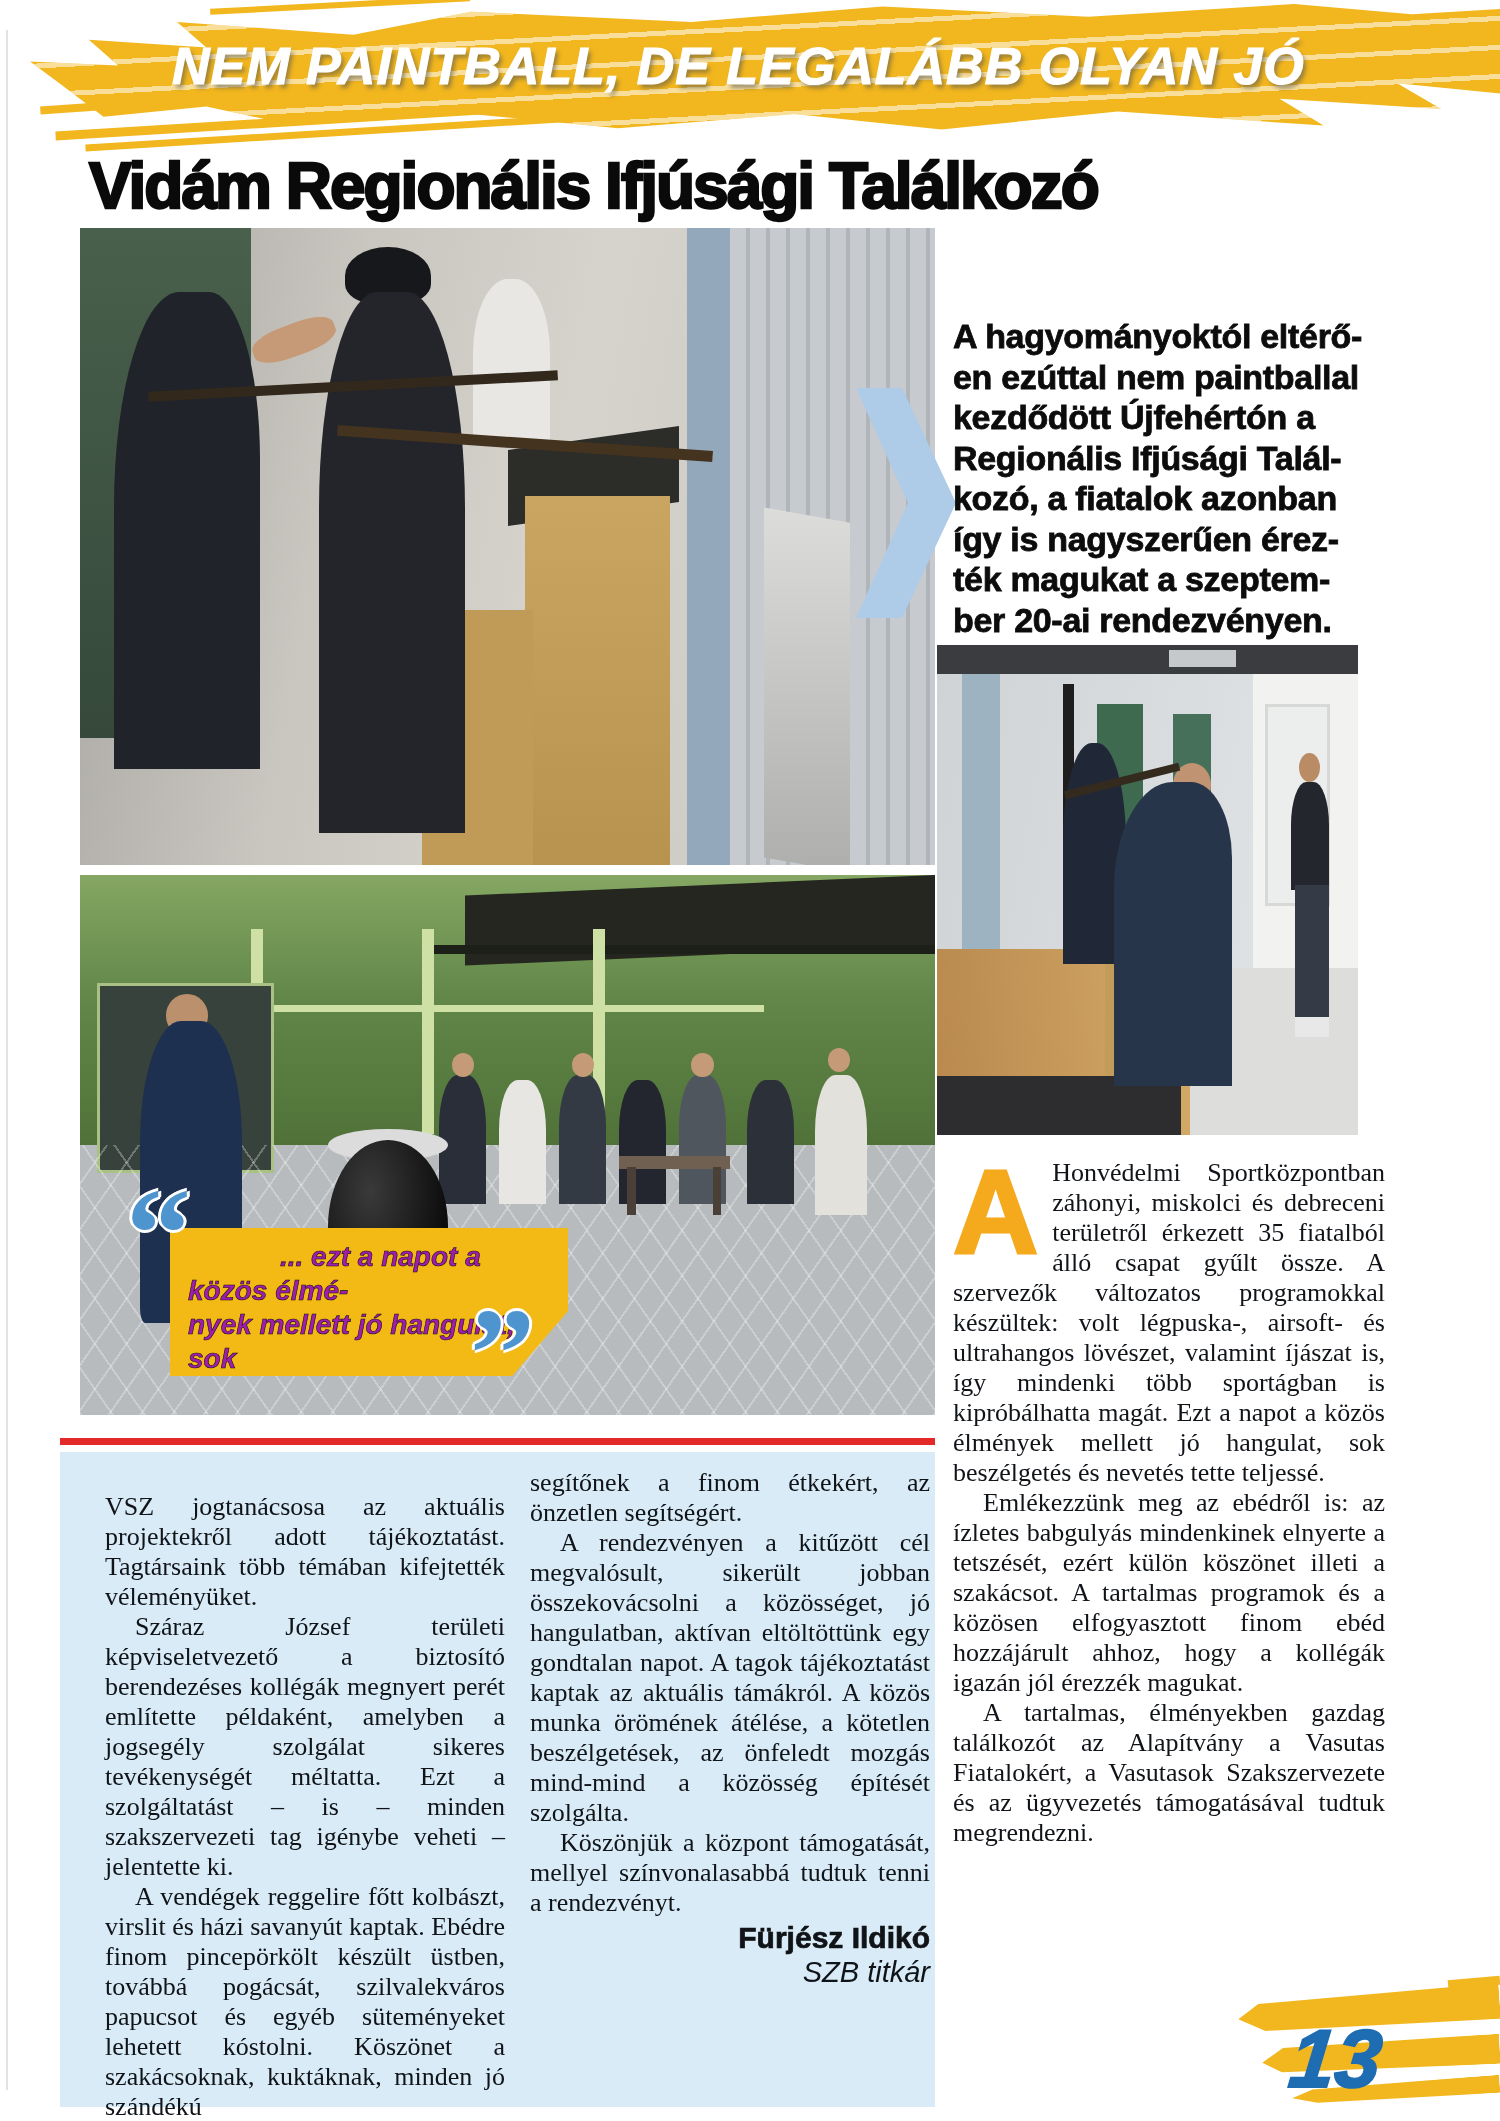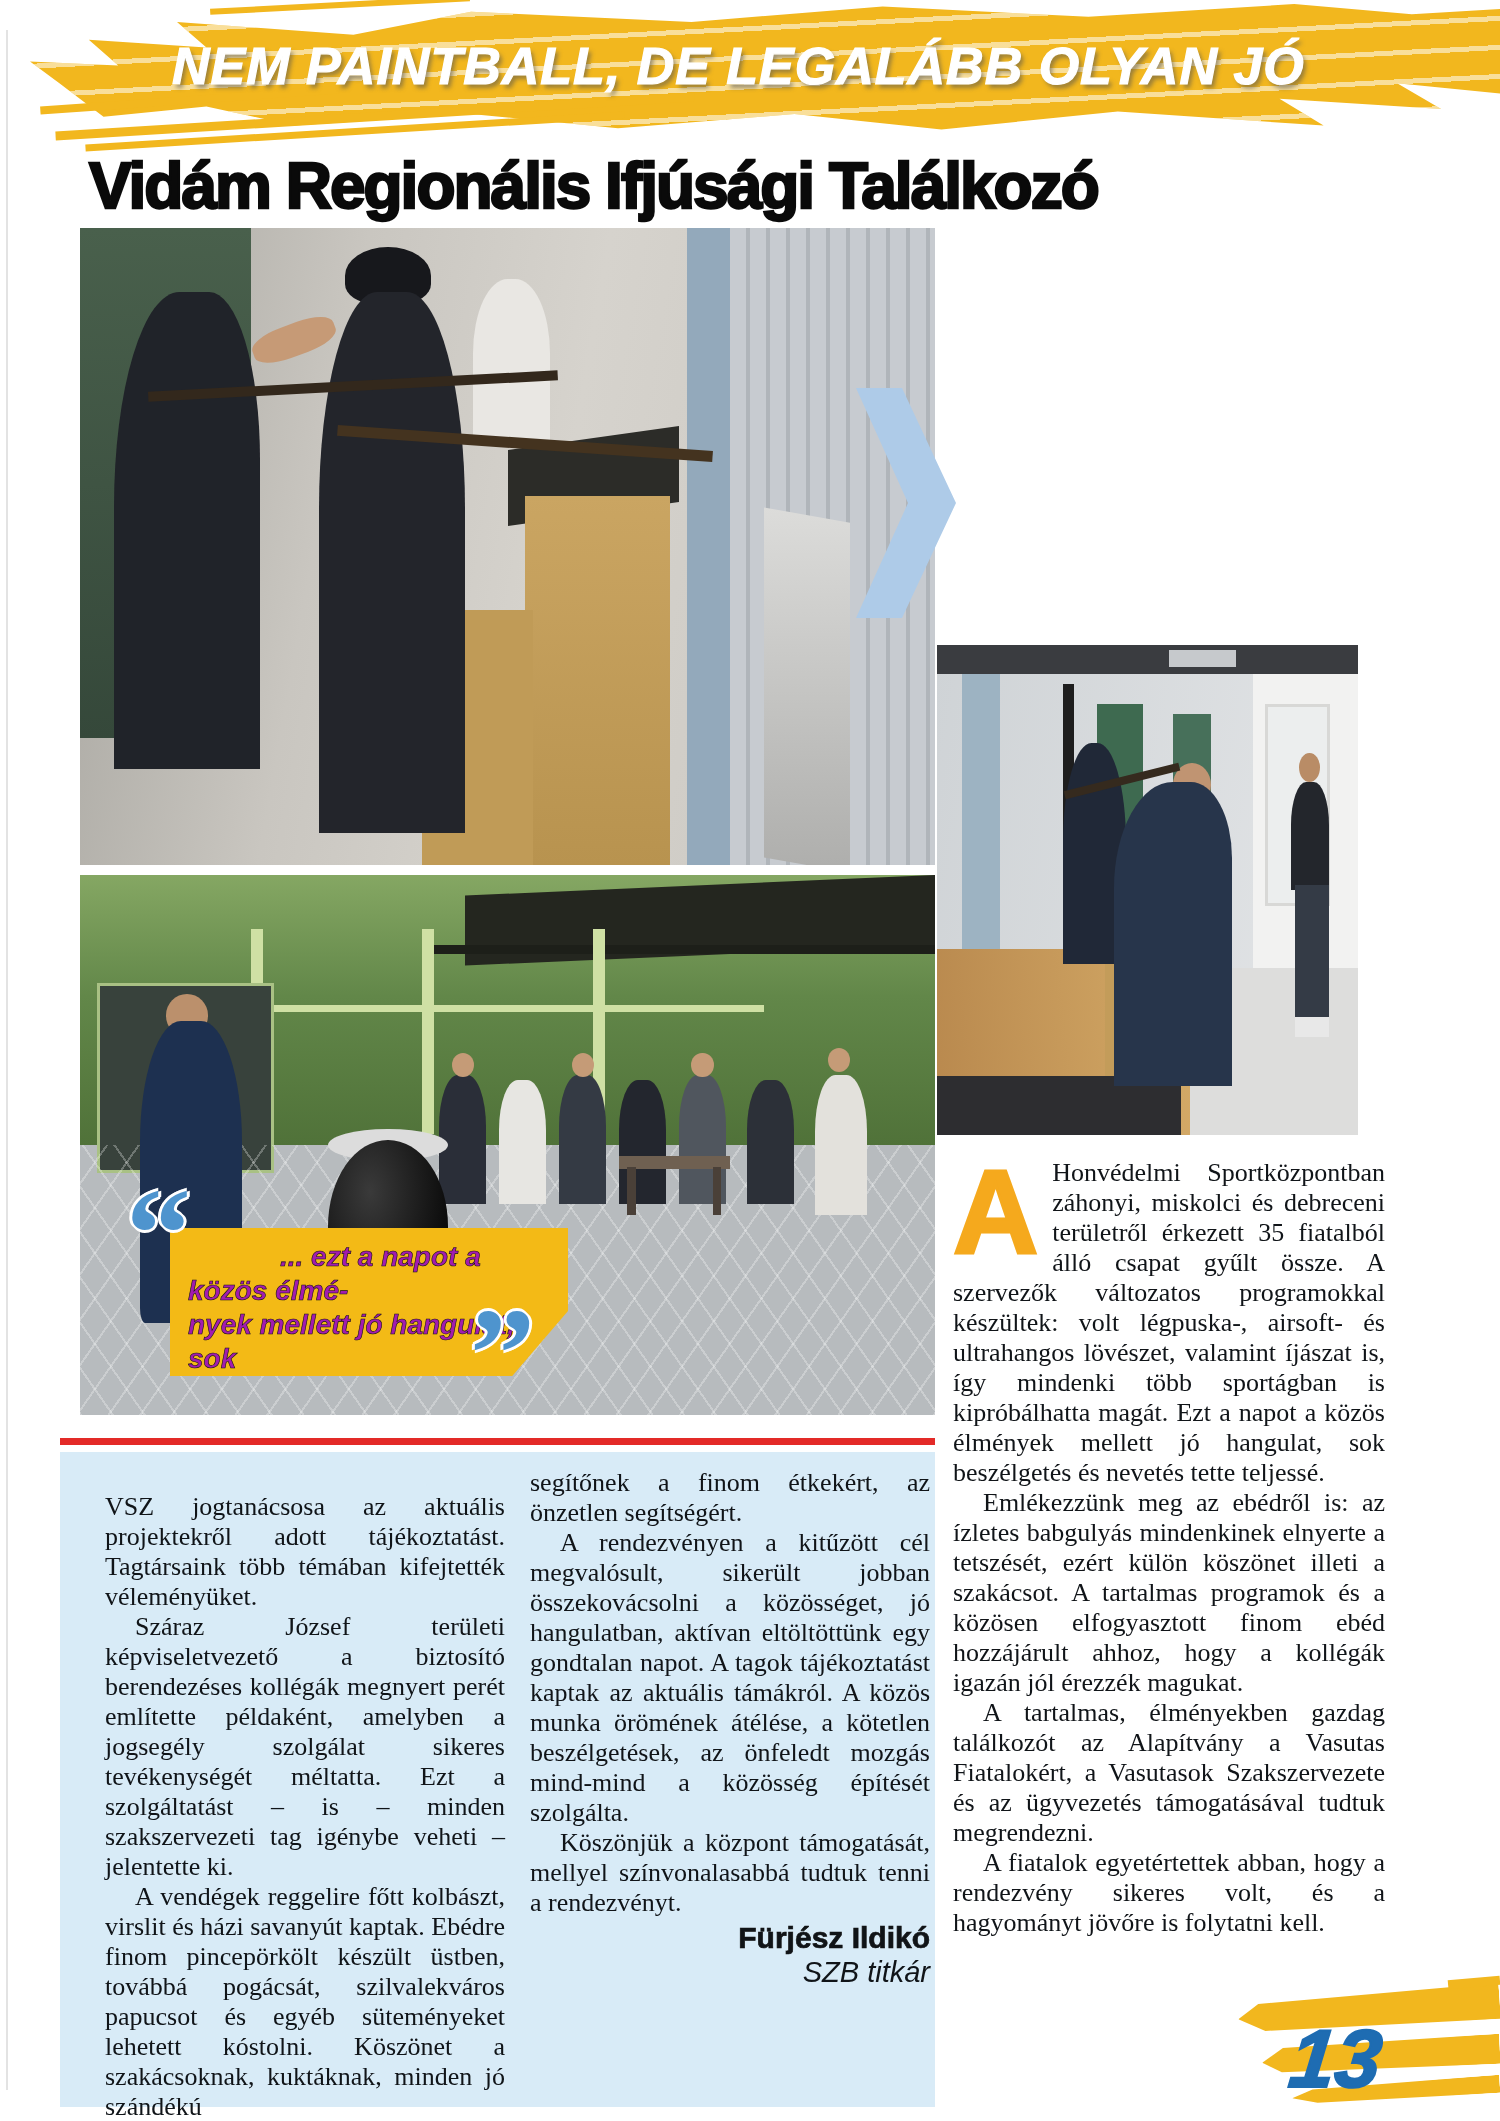--- a/index.html
+++ b/index.html
@@ -99,20 +99,28 @@
     <div class="abs" style="left:31%;top:3%;width:10%;height:9%;background:#17181c;border-radius:50% 50% 35% 35%;"></div>
     <div class="abs" style="left:28%;top:10%;width:17%;height:85%;background:#23252b;border-radius:40% 40% 0 0;"></div>
     <div class="abs" style="left:46%;top:8%;width:9%;height:26%;background:#e9e7e3;border-radius:45% 45% 0 0;"></div>
     <div class="abs" style="left:20%;top:15%;width:10%;height:5%;background:#c69a76;border-radius:40%;transform:rotate(-20deg);"></div>
     <div class="abs" style="left:8%;top:24%;width:48%;height:1.6%;background:#33281c;transform:rotate(-3deg);"></div>
     <div class="abs" style="left:30%;top:33%;width:44%;height:1.8%;background:#44331f;transform:rotate(4deg);"></div>
   </div>
 
   <div class="chevron"></div>
 
+  <div class="lead">A hagyományoktól eltérő-
+en ezúttal nem paintballal
+kezdődött Újfehértón a
+Regionális Ifjúsági Talál-
+kozó, a fiatalok azonban
+így is nagyszerűen érez-
+ték magukat a szeptem-
+ber 20-ai rendezvényen.</div>
 
   <div class="photo photo3">
     <div class="abs" style="left:0;top:0;width:100%;height:6%;background:#3a3c40;"></div>
     <div class="abs" style="left:55%;top:1%;width:16%;height:3.5%;background:#c6c9cc;"></div>
     <div class="abs" style="left:75%;top:6%;width:25%;height:94%;background:#f2f2f1;"></div>
     <div class="abs" style="left:78%;top:12%;width:14%;height:40%;border:3px solid #d8d8d6;background:#eceeee;"></div>
     <div class="abs" style="left:6%;top:6%;width:9%;height:60%;background:#9db3c2;"></div>
     <div class="abs" style="left:30%;top:8%;width:2.5%;height:55%;background:#1e1e1e;"></div>
     <div class="abs" style="left:38%;top:12%;width:11%;height:26%;background:#3e6a50;"></div>
     <div class="abs" style="left:56%;top:14%;width:9%;height:22%;background:#47705a;"></div>
@@ -183,21 +191,20 @@
     <p class="ind">A rendezvényen a kitűzött cél megvalósult, sikerült jobban összekovácsolni a közösséget, jó hangulatban, aktívan eltöltöttünk egy gondtalan napot. A tagok tájékoztatást kaptak az aktuális támákról. A közös munka örömének átélése, a kötetlen beszélgetések, az önfeledt mozgás mind-mind a közösség építését szolgálta.</p>
     <p class="ind">Köszönjük a központ támogatását, mellyel színvonalasabbá tudtuk tenni a rendezvényt.</p>
     <p class="sig">Fürjész Ildikó</p>
     <p class="role">SZB titkár</p>
   </div>
 
   <div class="col col3">
     <p><span class="dropcap">A</span><span>Honvédelmi Sportközpontban záhonyi, miskolci és debreceni területről érkezett 35 fiatalból álló csapat gyűlt össze. A szervezők változatos programokkal készültek: volt légpuska-, airsoft- és ultrahangos lövészet, valamint íjászat is, így mindenki több sportágban is kipróbálhatta magát. Ezt a napot a közös élmények mellett jó hangulat, sok beszélgetés és nevetés tette teljessé.</span></p>
     <p class="ind">Emlékezzünk meg az ebédről is: az ízletes babgulyás mindenkinek elnyerte a tetszését, ezért külön köszönet illeti a szakácsot. A tartalmas programok és a közösen elfogyasztott finom ebéd hozzájárult ahhoz, hogy a kollégák igazán jól érezzék magukat.</p>
     <p class="ind">A tartalmas, élményekben gazdag találkozót az Alapítvány a Vasutas Fiatalokért, a Vasutasok Szakszervezete és az ügyvezetés támogatásával tudtuk megrendezni.</p>
-    <p class="ind">A fiatalok egyetértettek abban, hogy a rendezvény sikeres volt, és a hagyományt jövőre is folytatni kell.</p>
   </div>
 
   <div class="ybar streaks" style="left:1238px;top:1992px;width:262px;height:36px;transform:rotate(-4deg);clip-path:polygon(0 50%,8% 12%,100% 0,100% 100%,10% 88%);"></div>
   <div class="ybar streaks" style="left:1262px;top:2040px;width:238px;height:30px;transform:rotate(-3deg);clip-path:polygon(0 55%,9% 10%,100% 0,100% 100%,8% 90%);"></div>
   <div class="ybar streaks" style="left:1292px;top:2082px;width:208px;height:18px;transform:rotate(-4deg);clip-path:polygon(0 50%,10% 10%,100% 0,100% 100%,12% 85%);"></div>
   <div class="ybar" style="left:1448px;top:1978px;width:52px;height:9px;transform:rotate(-5deg);"></div>
   <div class="pagenum">13</div>
 </div>
 
 </body></html>

